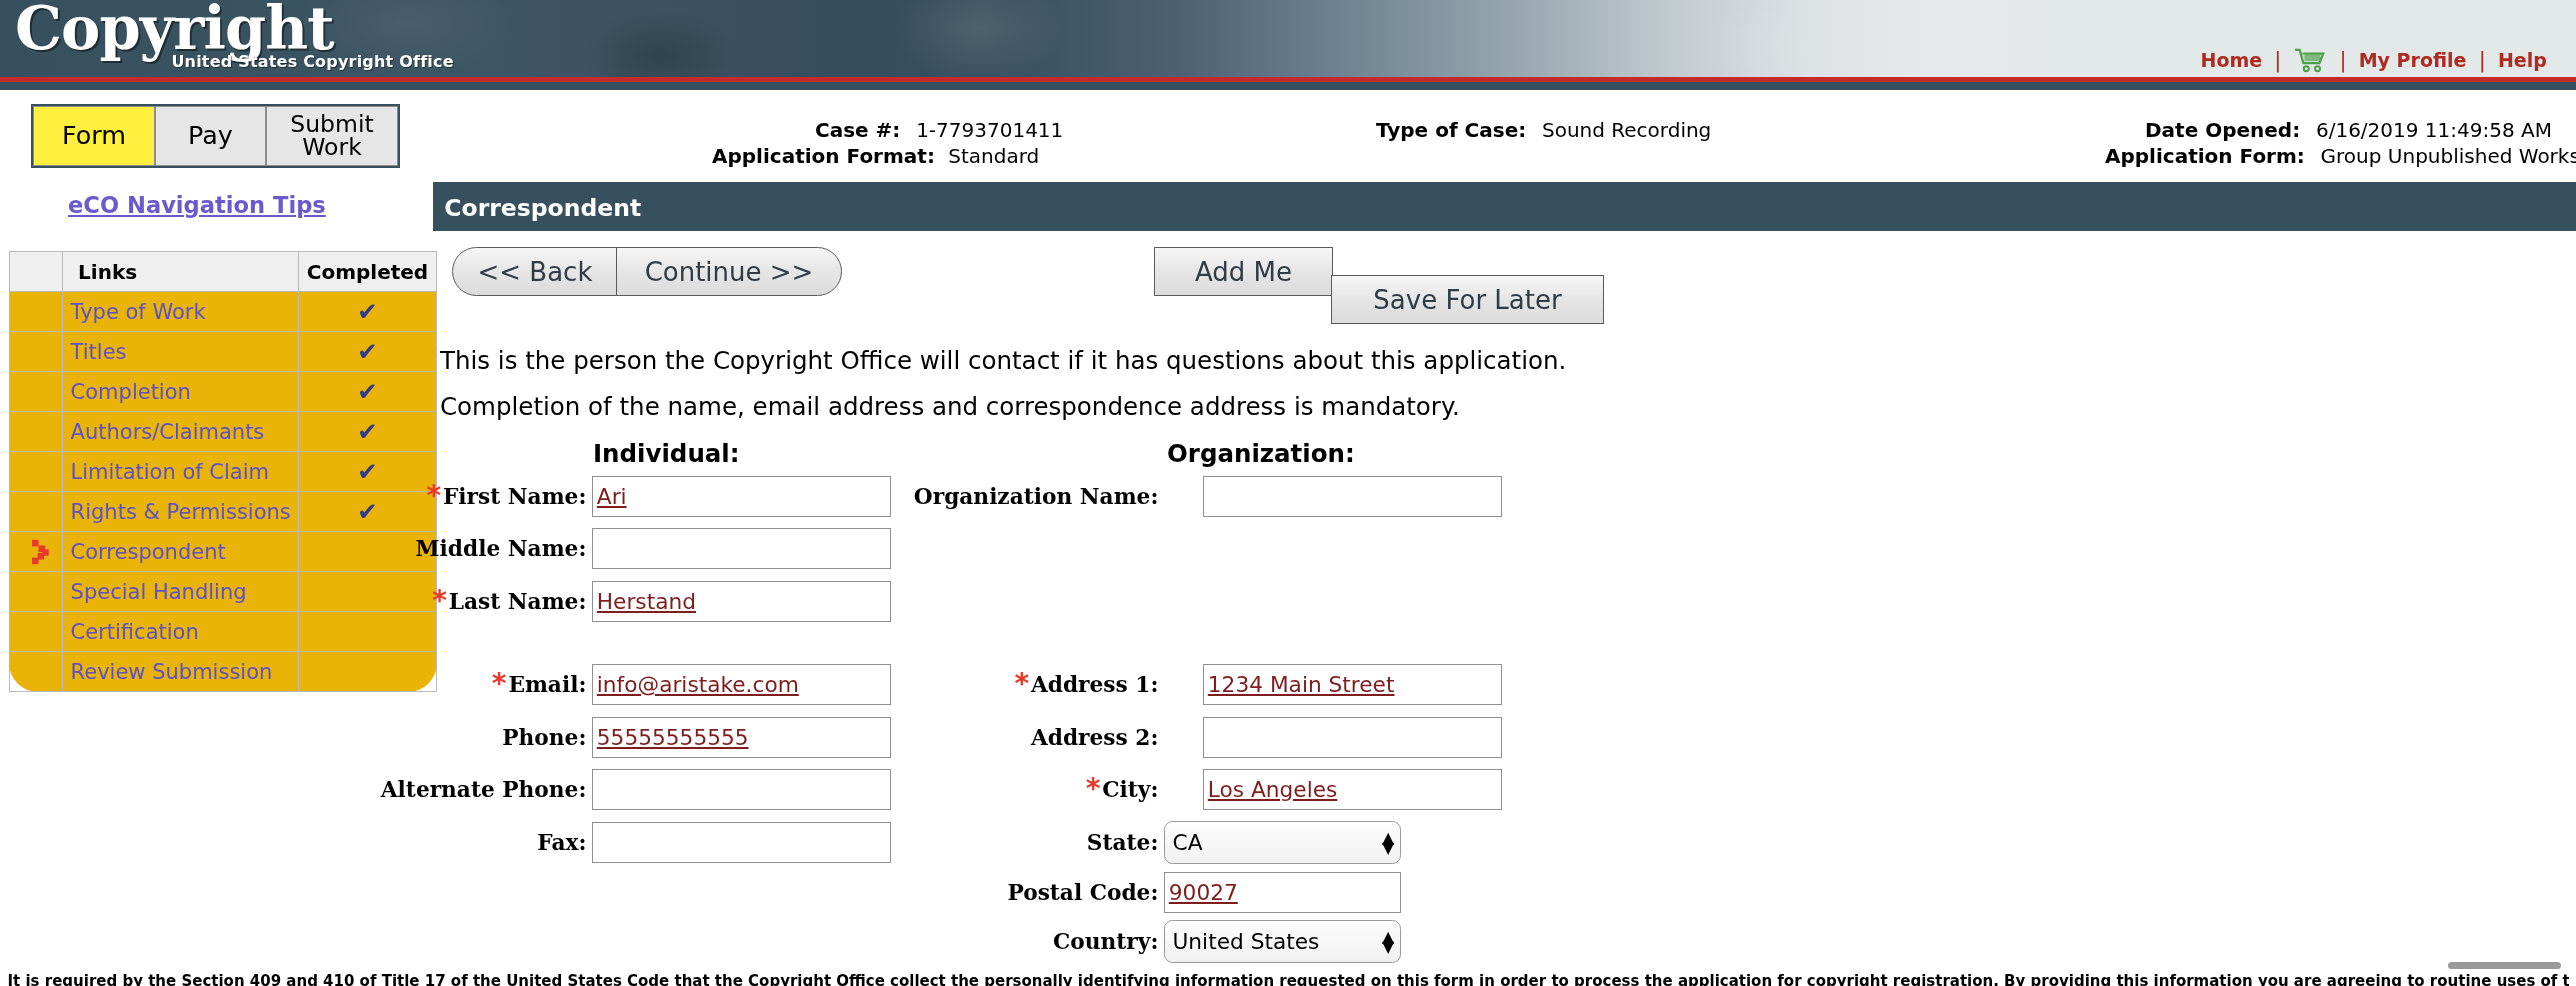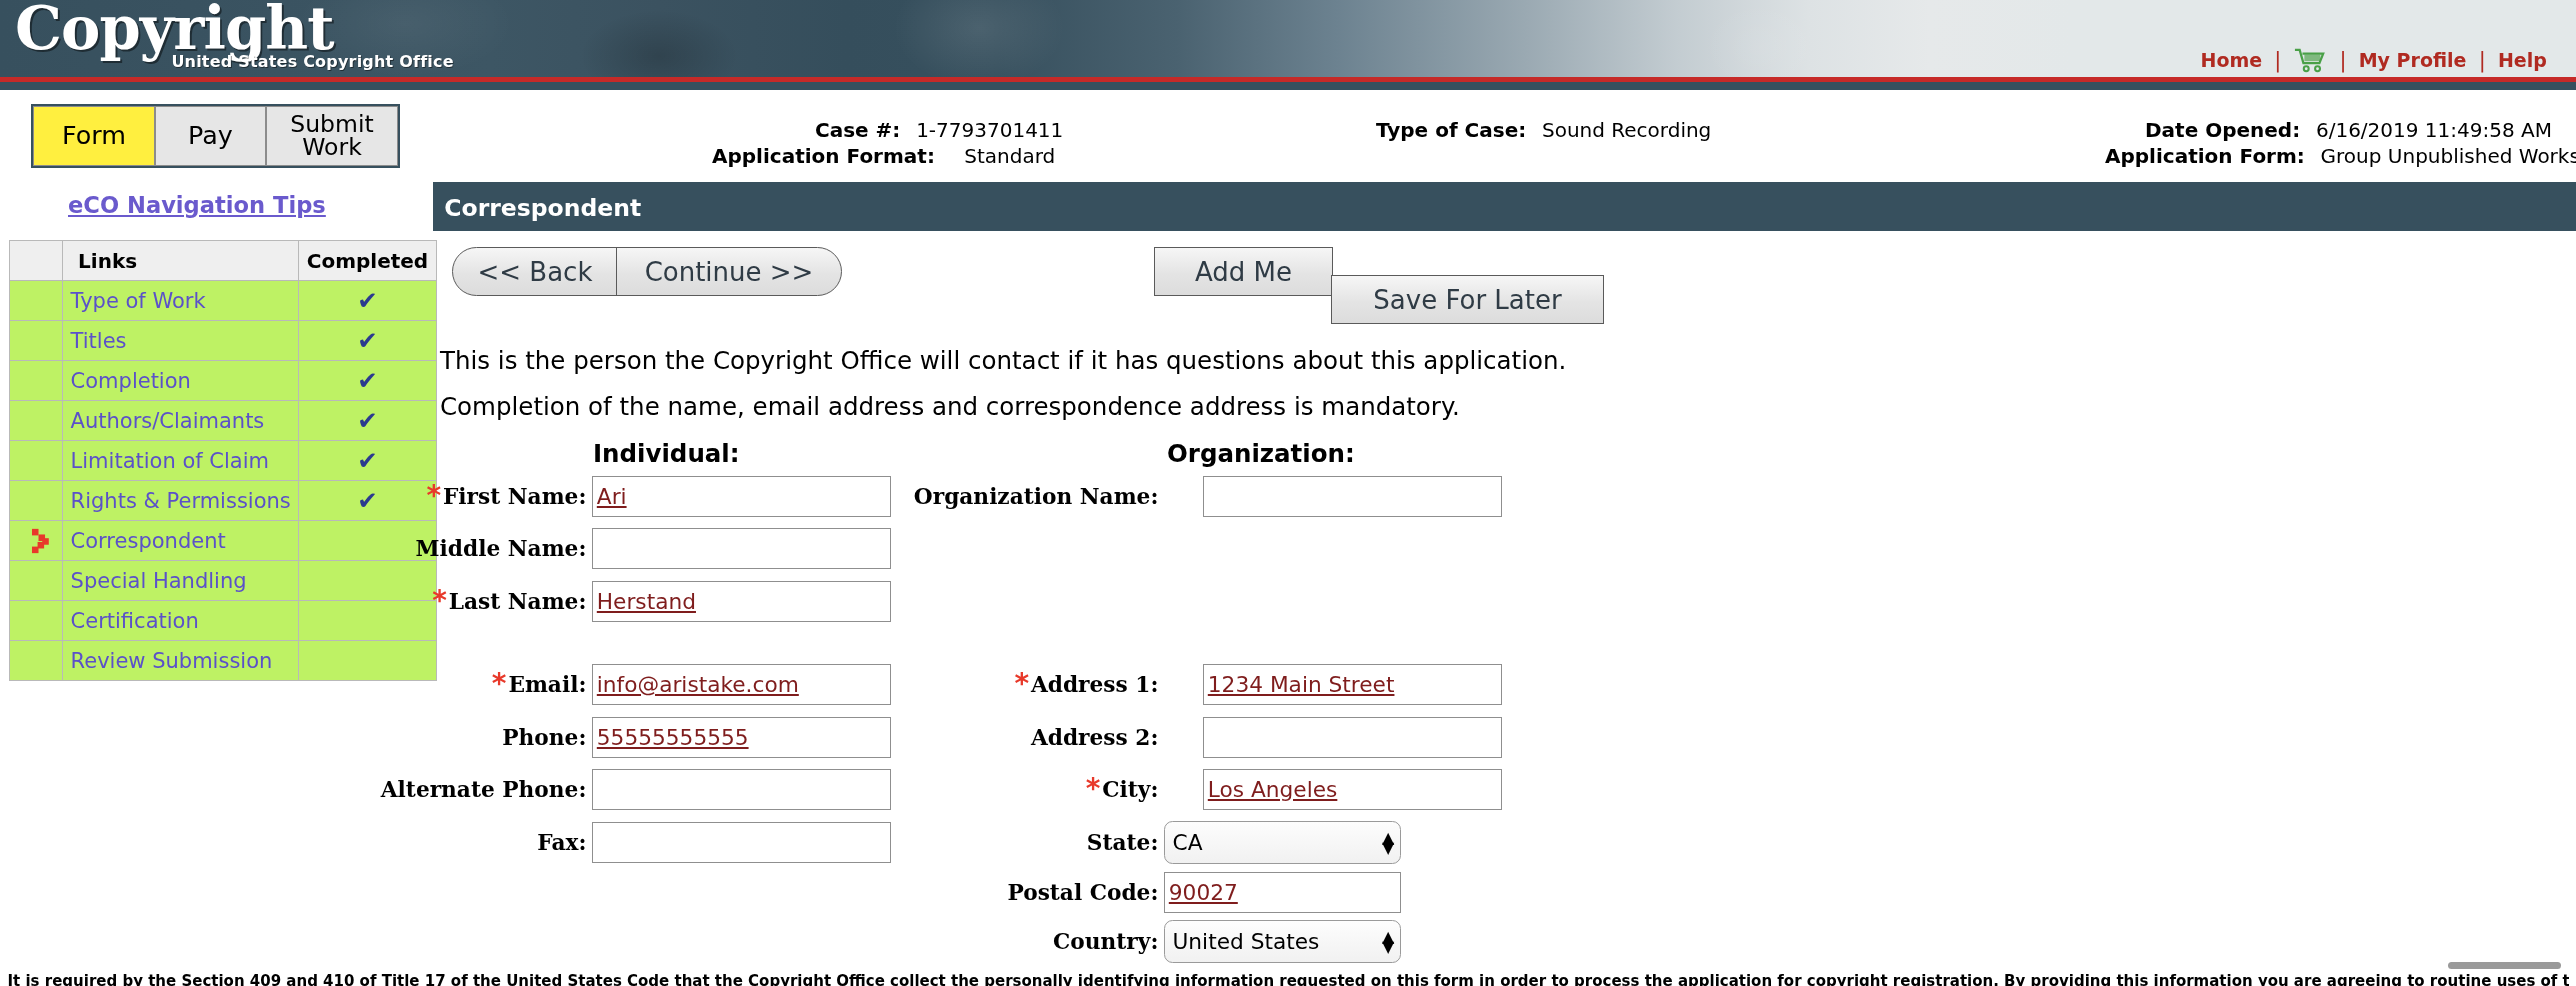--- a/index.html
+++ b/index.html
@@ -96,24 +96,25 @@
 
   #eco-tips {
     position: absolute; left: 68px; top: 192px;
     font-family: "DejaVu Sans", sans-serif;
     font-size: 22.6px; font-weight: bold;
     color: #6a5acd; text-decoration: underline;
     white-space: nowrap;
   }
 
   #links-table {
-    position: absolute; left: 9.4px; top: 240px;
+    position: absolute; left: 9.4px; top: 251px;
     width: 407px;
     border-collapse: collapse;
-    background: #bef264;
+    background: #eab308;
+    border-radius: 29px;
   }
   #links-table td, #links-table th {
     border: 0.9px solid #b9b9b9;
     height: 40px;
     padding: 0 7.5px;
     vertical-align: middle;
   }
   #links-table th {
     background: #efefef;
     font-family: "DejaVu Sans", sans-serif;
@@ -290,21 +291,21 @@
 
 <div id="eco-tips">eCO Navigation Tips</div>
 
 <div id="caseinfo">
   <div class="ci-row" id="ci-case">
     <span class="ci-lbl">Case #:</span>
     <span class="ci-val" style="margin-left:9.4px">1-7793701411</span>
   </div>
   <div class="ci-row" id="ci-appformat">
     <span class="ci-lbl">Application Format:</span>
-    <span class="ci-val" style="margin-left:23px">Standard</span>
+    <span class="ci-val" style="margin-left:7px">Standard</span>
   </div>
   <div class="ci-row" id="ci-type">
     <span class="ci-lbl">Type of Case:</span>
     <span class="ci-val" style="margin-left:9.4px">Sound Recording</span>
   </div>
   <div class="ci-row" id="ci-dateop">
     <span class="ci-lbl">Date Opened:</span>
     <span class="ci-val" style="margin-left:9.4px">6/16/2019 11:49:58 AM</span>
   </div>
   <div class="ci-row" id="ci-appform">

